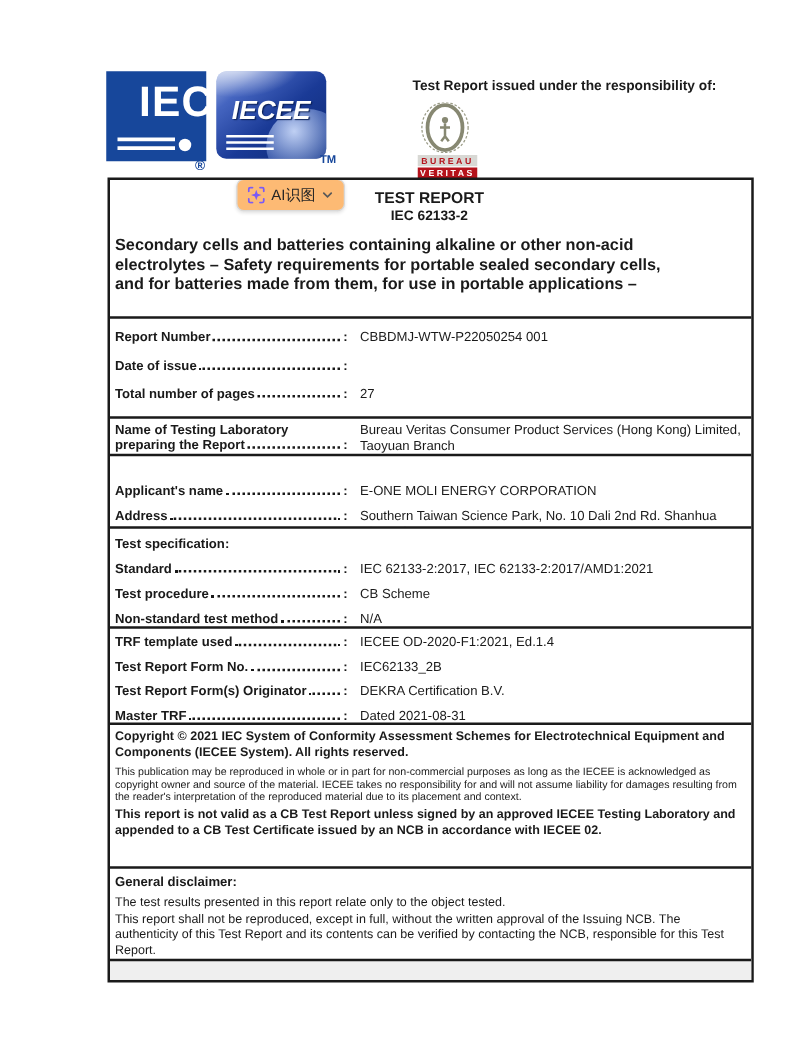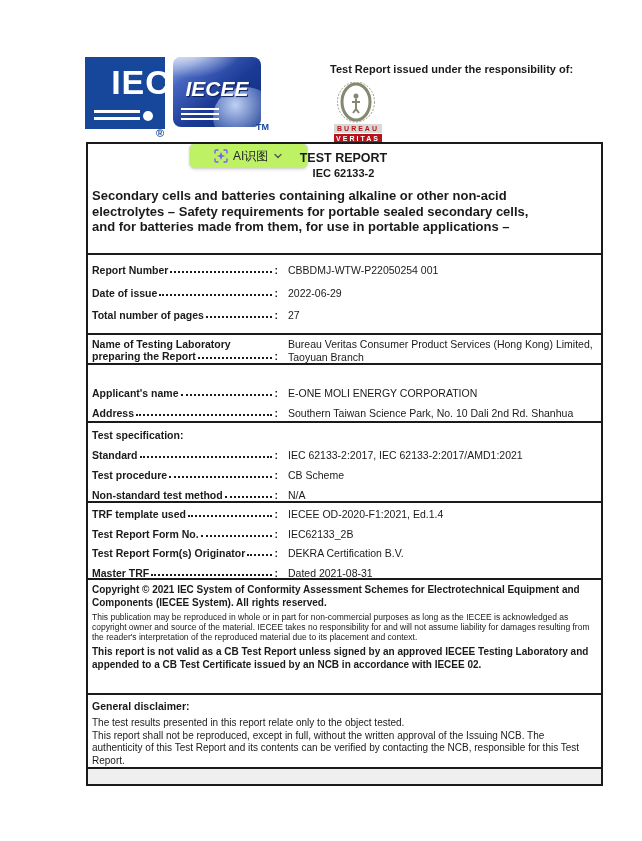--- a/index.html
+++ b/index.html
@@ -24,21 +24,21 @@
     font-size:21px;letter-spacing:0px;text-shadow:1px 1px 1px #0a1f55;}
   .iecee-bars{position:absolute;left:8px;bottom:7px;width:38px;}
   .iecee-bars div{height:2px;background:#fff;margin-top:3px;}
   .iecee-tm{position:absolute;left:256px;top:122px;font-size:9px;color:#17479B;font-weight:bold;}
 
   .resp-text{position:absolute;left:330px;top:63px;font-size:11px;font-weight:bold;width:280px;}
   .bv-logo{position:absolute;left:334px;top:82px;}
 
   
   .ai-btn{position:absolute;left:189px;top:143px;height:24px;display:flex;align-items:center;gap:5px;
-    background:#bef264;border:1px solid #d9d9d9;border-radius:6px;padding:0 24px;box-shadow:0 1px 3px rgba(0,0,0,.12);cursor:pointer;}
+    background:#fdba74;border:1px solid #d9d9d9;border-radius:6px;padding:0 8px;box-shadow:0 1px 3px rgba(0,0,0,.12);cursor:pointer;}
   .ai-btn-label{font-size:12px;color:#262626;}
 
   
   .rpt{position:absolute;left:86px;top:142px;width:517px;height:644px;border:2px solid #1a1a1a;
     box-sizing:border-box;display:flex;flex-direction:column;font-size:10.5px;}
   .sec{box-sizing:border-box;border-top:2px solid #1a1a1a;padding:0 6px 0 4px;overflow:hidden;}
   .sec.first{border-top:none;}
 
   .s-head{height:109px;}
   .rpt-title{text-align:center;font-weight:bold;font-size:12.5px;margin-top:7px;}
@@ -148,21 +148,20 @@
             <span class="colon">:</span>
           </div>
         <div class="val">CBBDMJ-WTW-P22050254 001</div>
       </div>
       <div class="frow">
         <div class="lblwrap">
             <span>Date of issue</span>
             <span class="leader"></span>
             <span class="colon">:</span>
           </div>
-        <div class="val">2022-06-29</div>
       </div>
       <div class="frow">
         <div class="lblwrap">
             <span>Total number of pages</span>
             <span class="leader"></span>
             <span class="colon">:</span>
           </div>
         <div class="val">27</div>
       </div>
     </div>

